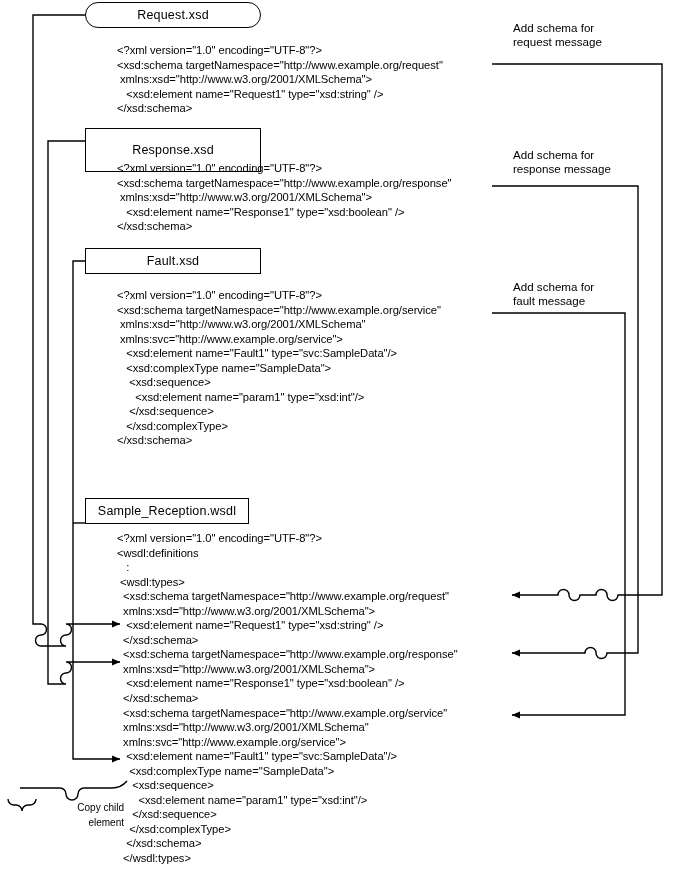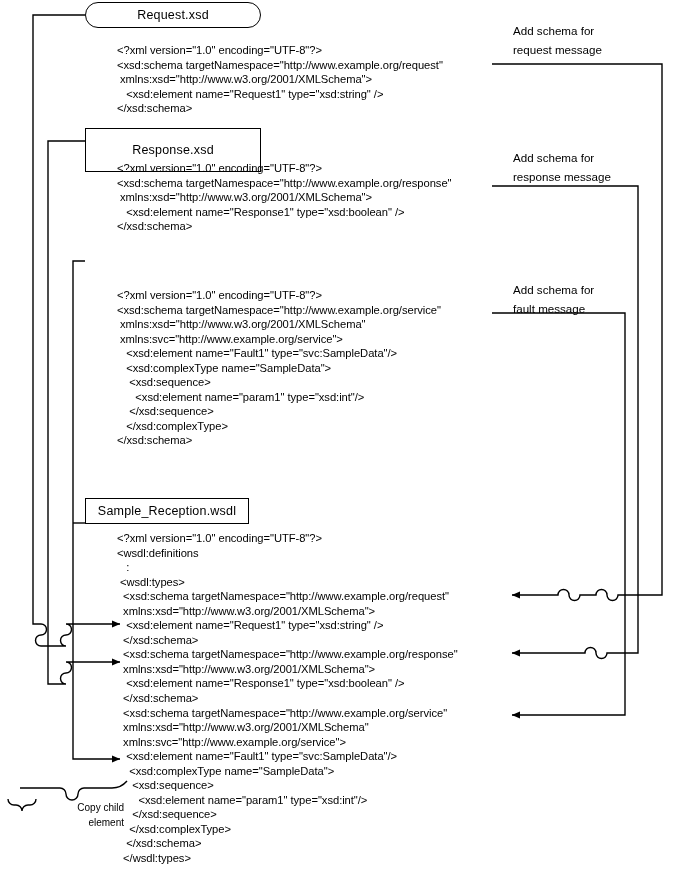--- a/index.html
+++ b/index.html
@@ -41,21 +41,21 @@
     position: absolute;
     font-family: "Liberation Sans", sans-serif;
     font-size: 11.2px;
     line-height: 14.55px;
     white-space: pre;
     letter-spacing: -0.05px;
   }
   .note {
     position: absolute;
     font-size: 11.6px;
-    line-height: 19px;
+    line-height: 14px;
     white-space: pre;
   }
   .brace-label {
     position: absolute;
     font-size: 10px;
     line-height: 15px;
     white-space: pre;
     text-align: right;
   }
 </style>
@@ -117,20 +117,23 @@
   </svg>
 
   <div class="file-box" style="left:85px; top:2px; width:176px; height:26px;border-radius:13px;">
     <span>Request.xsd</span>
   </div>
 
   <div class="file-box" style="left:85px; top:128px; width:176px; height:44px;">
     <span>Response.xsd</span>
   </div>
 
+  <div class="file-box" style="left:85px; top:248px; width:176px; height:26px;">
+    <span>Fault.xsd</span>
+  </div>
 
   <div class="file-box" style="left:85px; top:498px; width:164px; height:26px;">
     <span>Sample_Reception.wsdl</span>
   </div>
 
   <div class="code-block" style="left:117px; top:43px;">&lt;?xml version="1.0" encoding="UTF-8"?&gt;
 &lt;xsd:schema targetNamespace="http://www.example.org/request"
  xmlns:xsd="http://www.w3.org/2001/XMLSchema"&gt;
    &lt;xsd:element name="Request1" type="xsd:string" /&gt;
 &lt;/xsd:schema&gt;</div>

